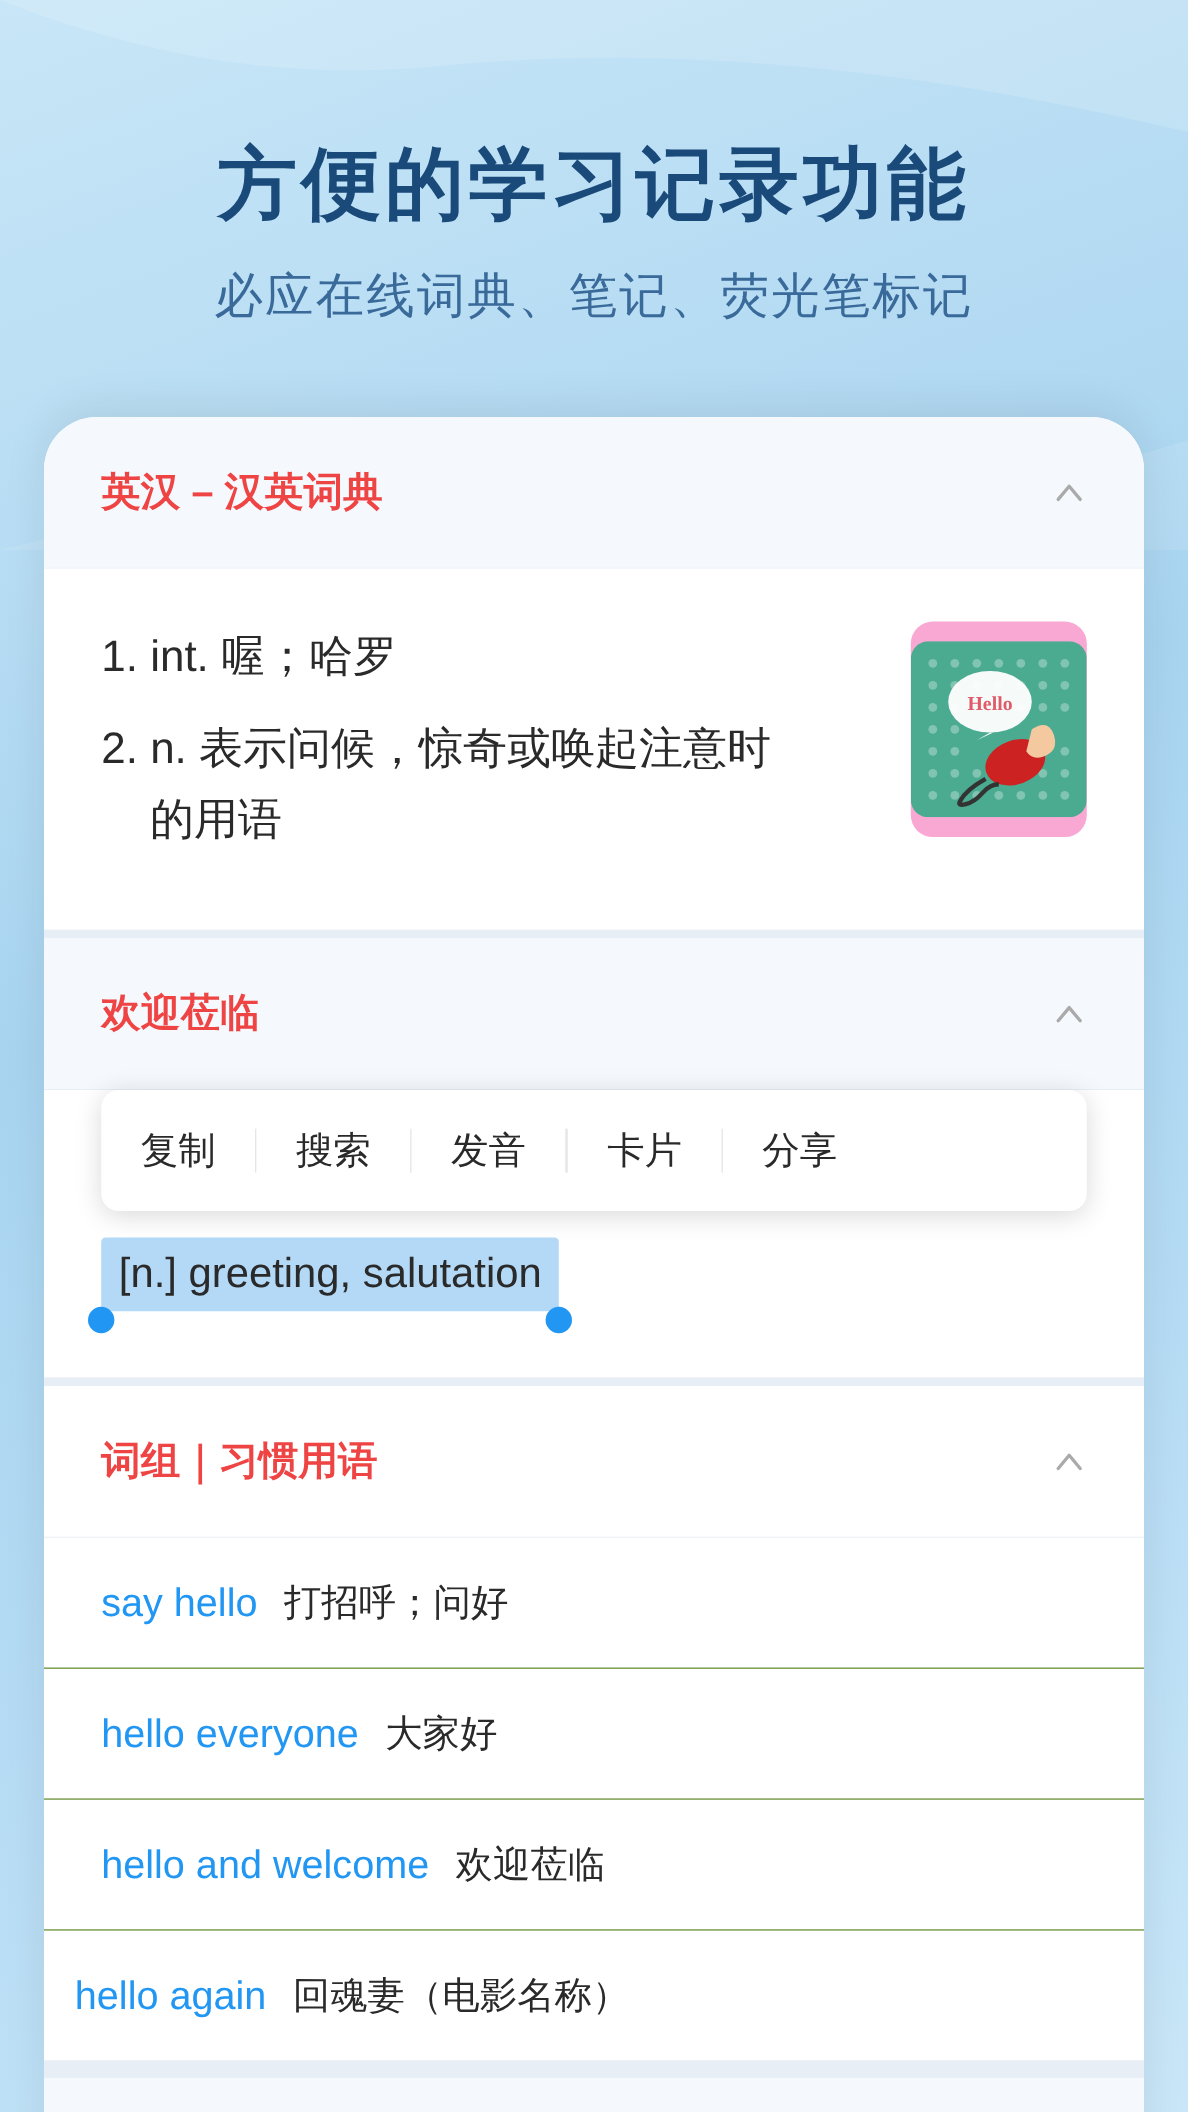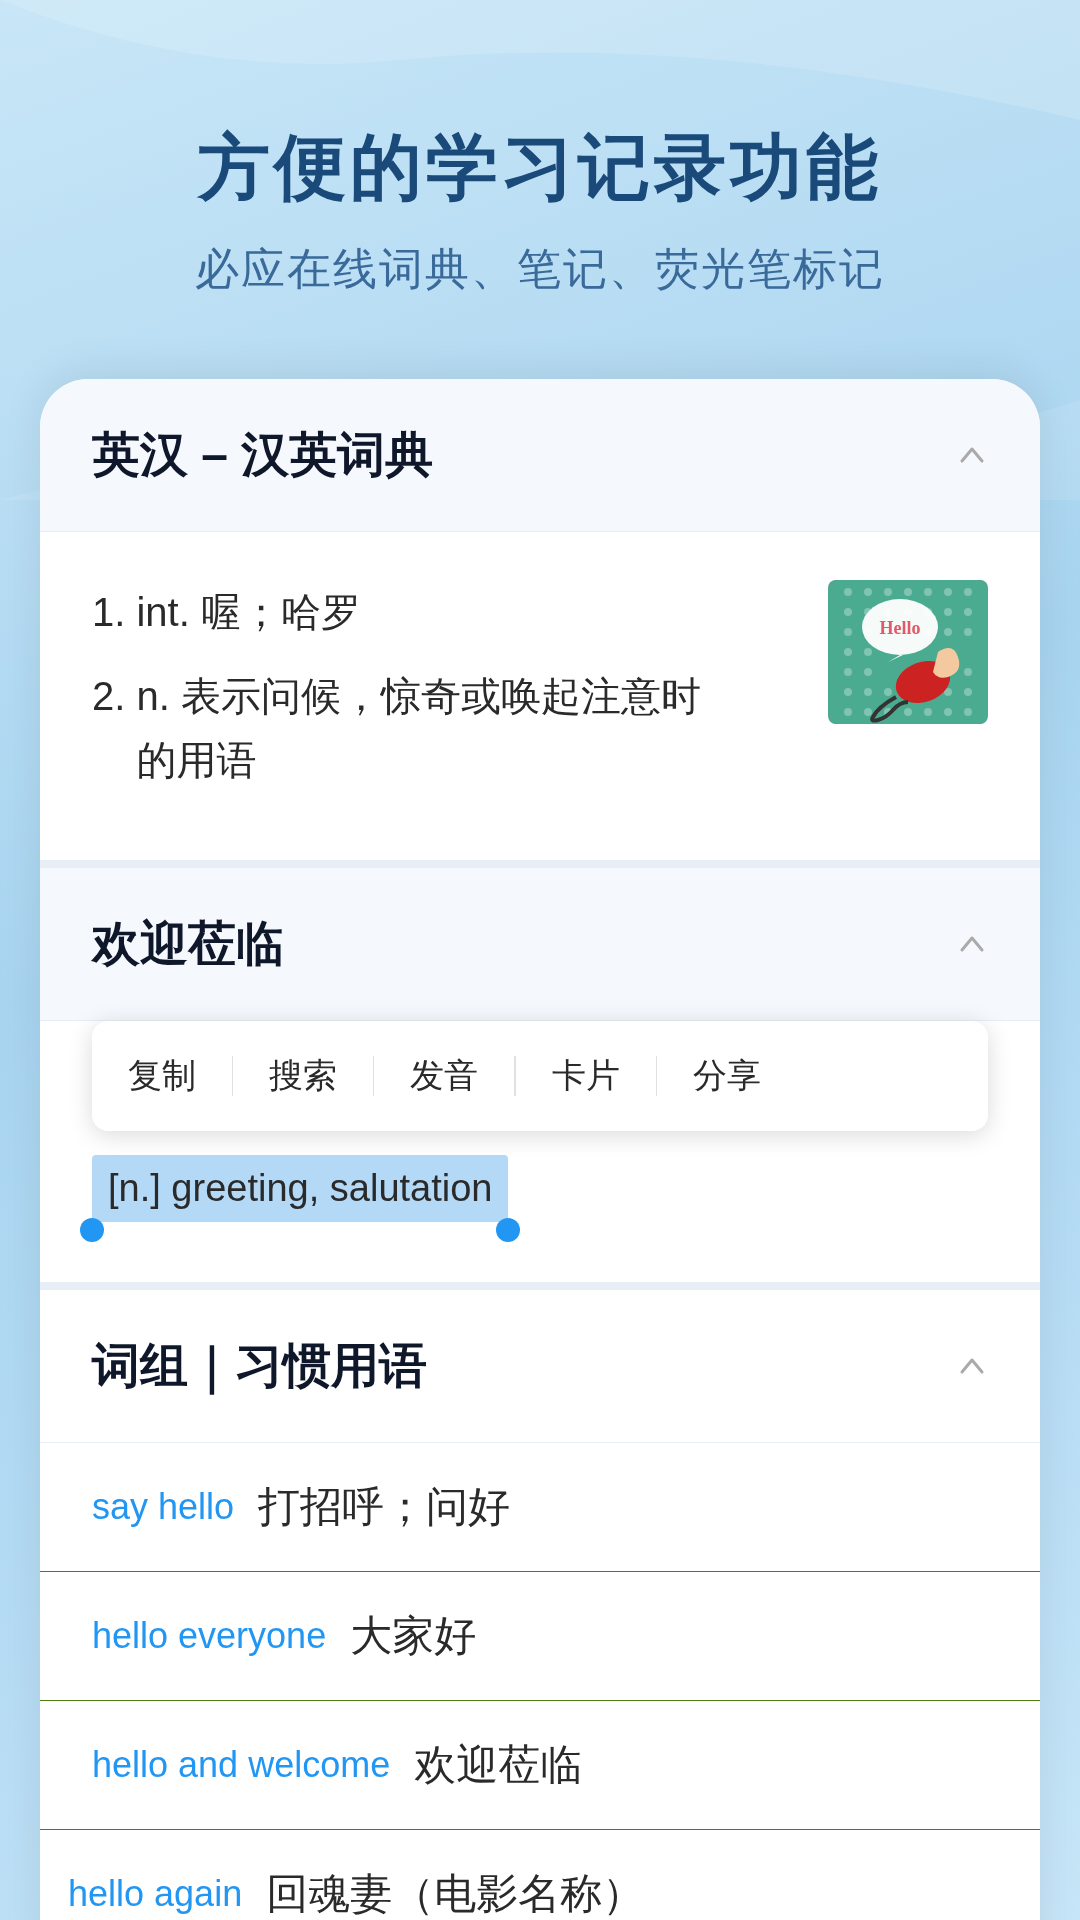--- a/index.html
+++ b/index.html
@@ -52,23 +52,23 @@
       align-items: center;
       justify-content: space-between;
       padding: 44px 52px 44px;
       border-bottom: 1px solid #e8eef5;
       background: #f5f8fc;
     }
     .section-header:first-child {
       border-radius: 48px 48px 0 0;
     }
     .section-title {
-      font-size: 48px;
+      font-size: 36px;
       font-weight: 600;
-      color: #0f172a;
+      color: #ef4444;
     }
     .chevron-icon {
       width: 32px;
       height: 32px;
       color: #999;
     }
 
     
     .content-card {
       background: #ffffff;
@@ -173,42 +173,42 @@
     .phrase-item:last-child {
       border-bottom: none;
       padding-left: 28px;
     }
     .phrase-english {
       font-size: 36px;
       color: #2196f3;
       font-weight: 500;
     }
     .phrase-chinese {
-      font-size: 42px;
+      font-size: 34px;
       color: #2a2a2a;
     }
 
     
     .collapsed-section {
       background: #f5f8fc;
       border-top: 8px solid #e8eef5;
     }
 
     
     .wave-decoration {
       position: absolute;
       pointer-events: none;
     }
 
     
     .phone-image {
       width: 160px;
-      height: 144px;
+      height: 196px;
       background: #f9a8d4;
-      border-radius: 8px;
+      border-radius: 20px;
       display: flex;
       align-items: center;
       justify-content: center;
       overflow: hidden;
     }
 
     .section-divider {
       height: 8px;
       background: #e8eef5;
     }

